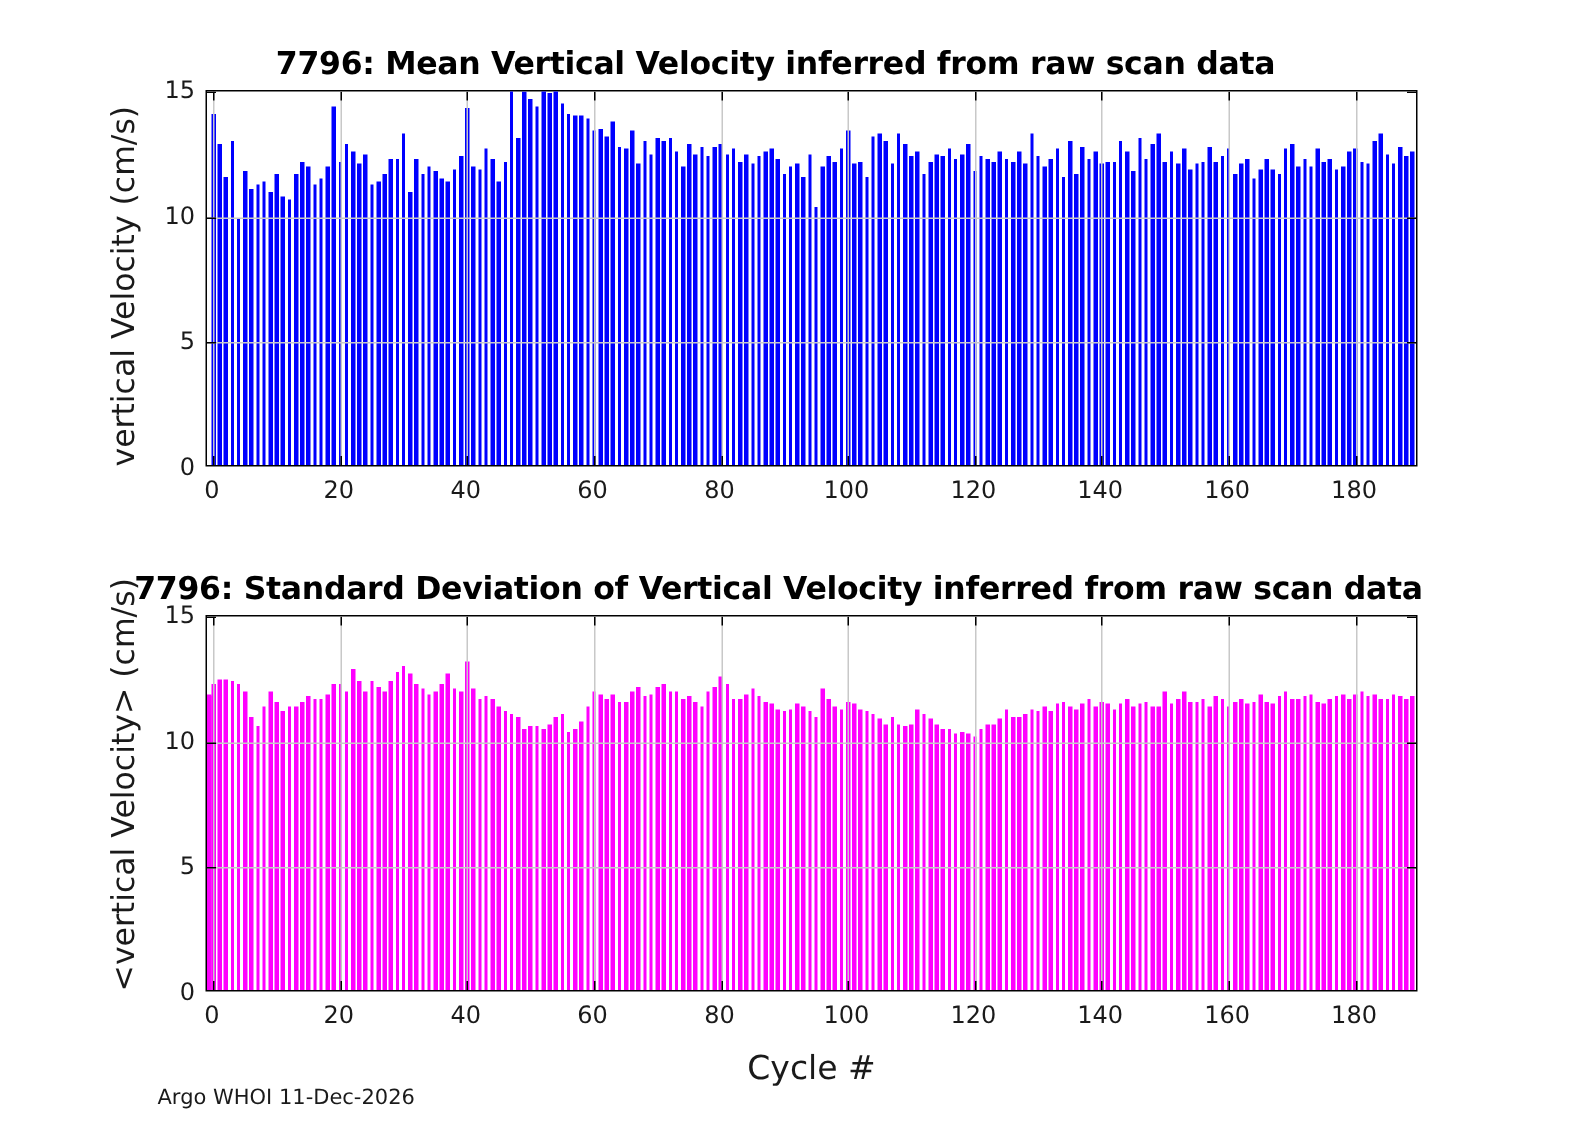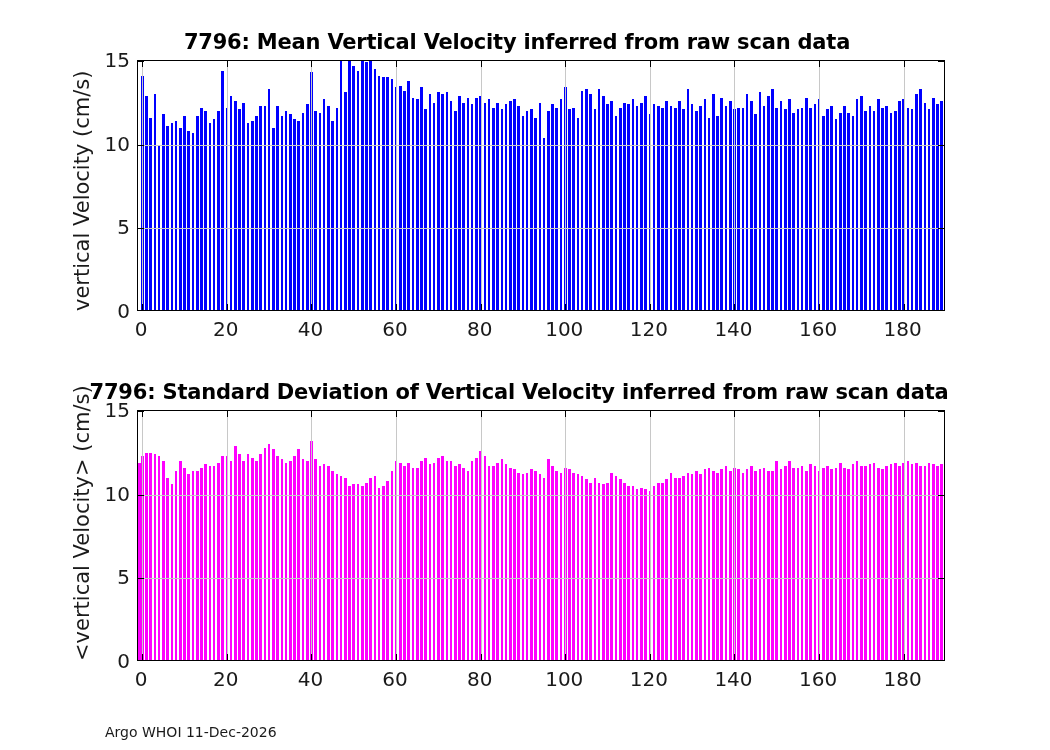--- a/index.html
+++ b/index.html
@@ -92,21 +92,21 @@
     height: 1px;
     width: 6px;
     background: #000000;
   }
   .tick-y.left-edge  { left: 0; }
   .tick-y.right-edge { right: 0; }
 
   
   .ticklabel {
     position: absolute;
-    font-size: 20px;
+    font-size: 16px;
     color: #1a1a1a;
     white-space: nowrap;
   }
   .ticklabel-x {
     transform: translateX(-50%);
     text-align: center;
   }
   .ticklabel-y {
     transform: translateY(-50%);
     text-align: right;
@@ -660,16 +660,17 @@
       <div class="ticklabel ticklabel-x" style="left: 479.66px; top: 667px;">80</div>
       <div class="ticklabel ticklabel-x" style="left: 564.267px; top: 667px;">100</div>
       <div class="ticklabel ticklabel-x" style="left: 648.874px; top: 667px;">120</div>
       <div class="ticklabel ticklabel-x" style="left: 733.482px; top: 667px;">140</div>
       <div class="ticklabel ticklabel-x" style="left: 818.089px; top: 667px;">160</div>
       <div class="ticklabel ticklabel-x" style="left: 902.696px; top: 667px;">180</div>
     </div>
 
   <div class="ylabel-rot" id="ylabel-bottom">&lt;vertical Velocity&gt; (cm/s)</div>
 
+  <div id="xlabel-bottom">Cycle #</div>
 
   <div id="footer-note">Argo WHOI 11-Dec-2026</div>
 
 </div>
 
 </body></html>

